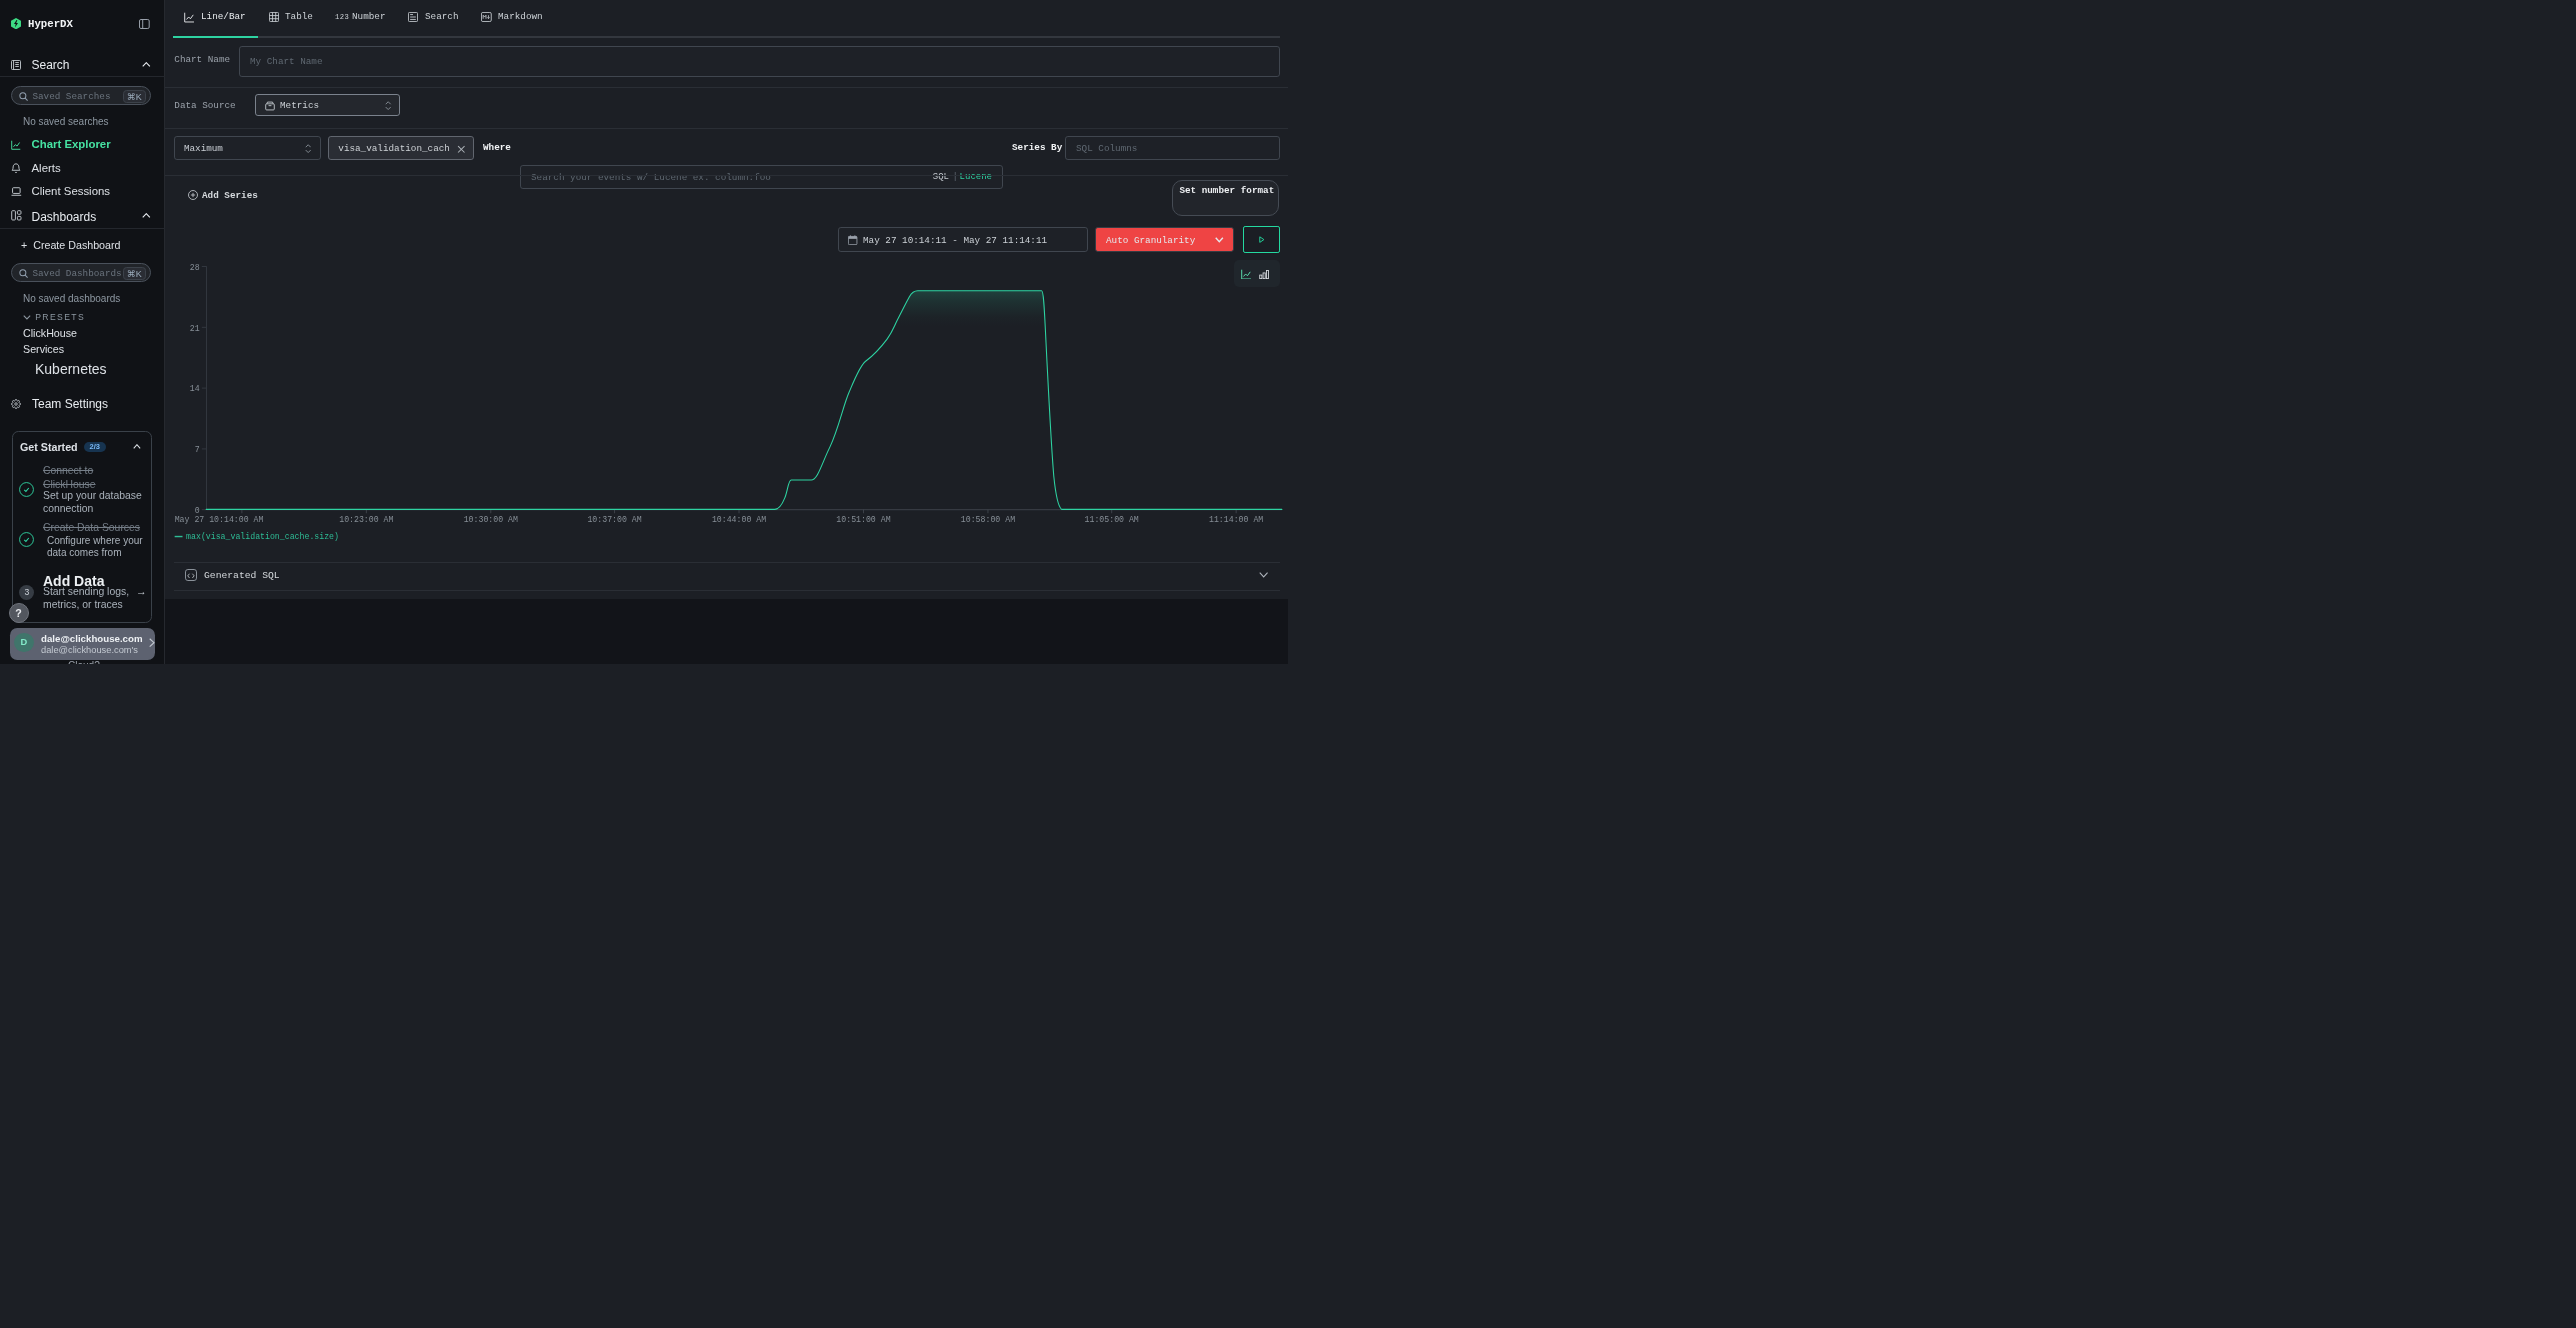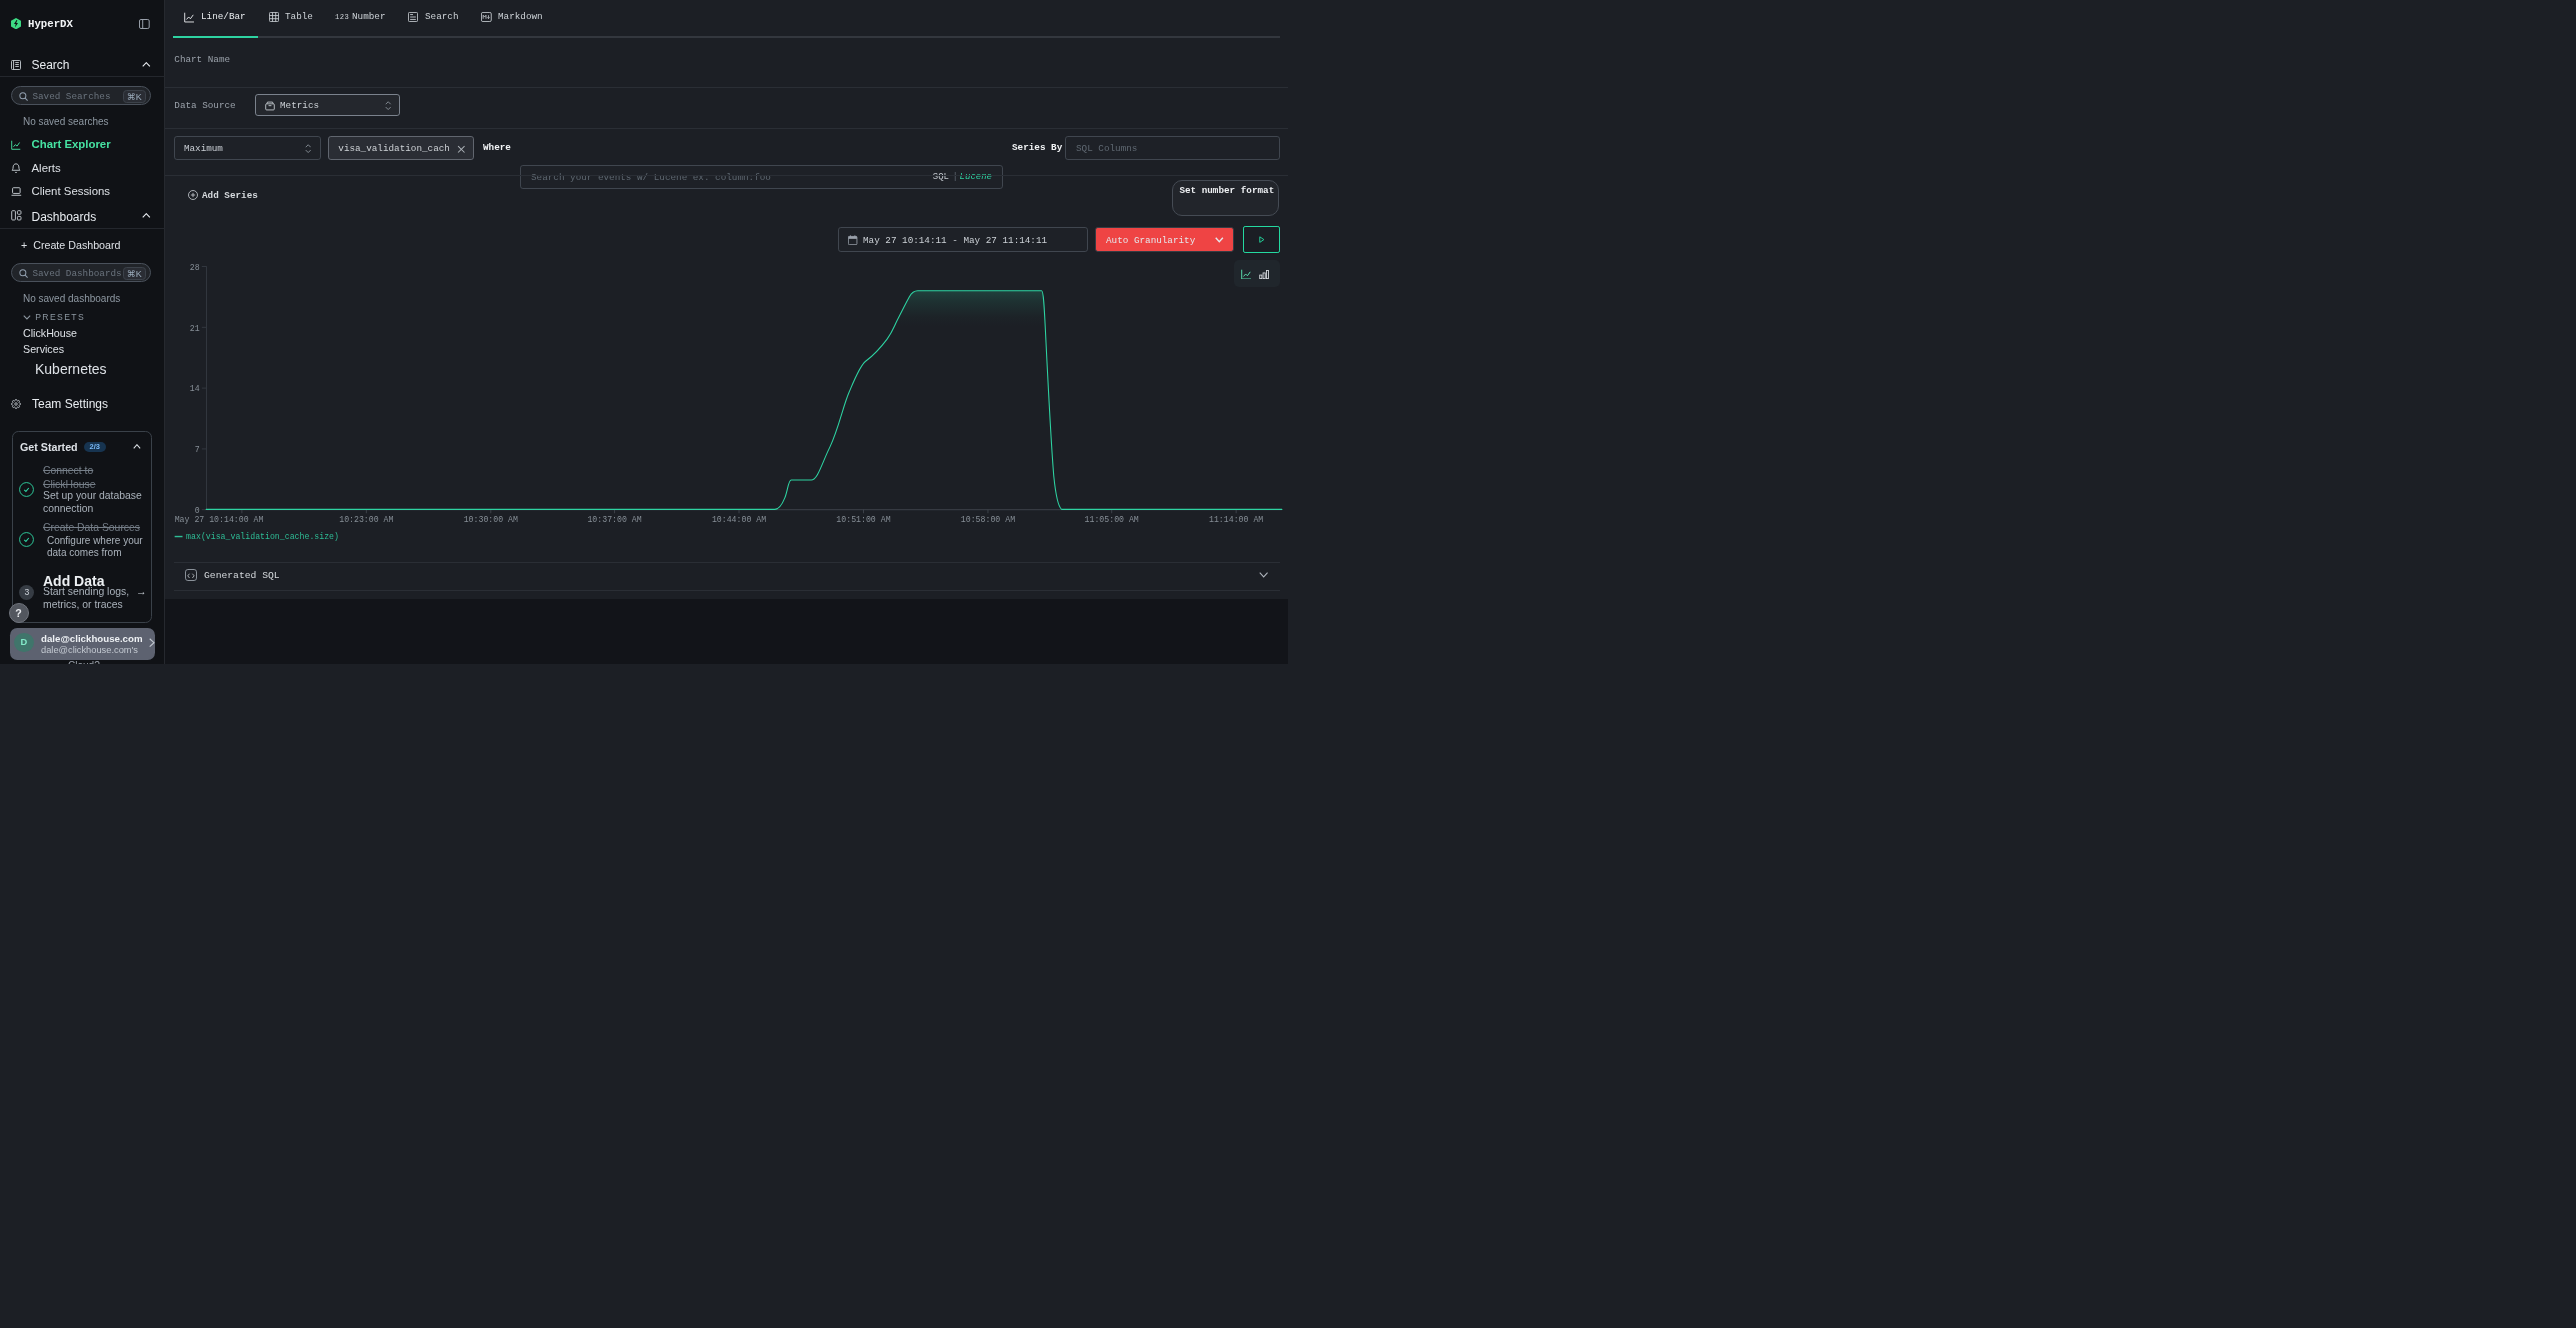--- a/index.html
+++ b/index.html
@@ -172,20 +172,23 @@
   </svg>
   <div class="abs mono" style="left:260px;top:11.4px;font-size:9.3px;color:#cdd2d7;">Search</div>
   <svg class="abs" style="left:316px;top:12px" width="10.7" height="10" viewBox="0 0 15 14" fill="none" stroke="#cdd2d7" stroke-width="1.2">
     <rect x="0.6" y="0.6" width="13.8" height="12.8" rx="2"></rect>
     <path d="M3 9.5 V4.5 L5 7 L7 4.5 V9.5" stroke-width="1.1"></path>
     <path d="M10.5 4.5 V9 M8.8 7.5 L10.5 9.3 L12.2 7.5" stroke-width="1.1"></path>
   </svg>
   <div class="abs mono" style="left:333px;top:11.4px;font-size:9.3px;color:#cdd2d7;">Markdown</div>
 
   <div class="lbl" style="left:9.3px;top:54px;">Chart Name</div>
+  <div class="inbox" style="left:74px;top:46px;width:1041px;height:31px;">
+    <div class="abs phm" style="left:10px;top:9.3px;">My Chart Name</div>
+  </div>
   <div class="mdiv" style="left:0px;top:87px;width:1123px;"></div>
 
   <div class="lbl" style="left:9.3px;top:100px;">Data Source</div>
   <div class="inbox" style="left:90px;top:94px;width:145px;height:22px;border-color:#7b828d;background:#24272d;">
     <svg class="abs" style="left:8.6px;top:5.7px" width="10" height="10" viewBox="0 0 14 14" fill="none" stroke="#cdd2d7" stroke-width="1.2">
       <rect x="1" y="4" width="12" height="8.5" rx="1.3"></rect>
         <path d="M2.5 4 L3.5 1.5 L10.5 1.5 L11.5 4"></path>
         <line x1="5" y1="6.5" x2="9" y2="6.5"></line>
     </svg>
     <div class="abs mono" style="left:24px;top:5px;font-size:9.3px;color:#cdd2d7;">Metrics</div>
@@ -208,21 +211,21 @@
     <svg class="abs" style="right:7.2px;top:7.9px" width="8.6" height="8.6" viewBox="0 0 12 12" stroke="#aeb4ba" stroke-width="1.4">
         <line x1="1.5" y1="1.5" x2="10.5" y2="10.5"></line>
         <line x1="10.5" y1="1.5" x2="1.5" y2="10.5"></line>
       </svg>
   </div>
   <div class="abs mono" style="left:318px;top:142px;font-size:9.3px;color:#f1f3f5;font-weight:bold;">Where</div>
   <div class="inbox" style="left:355px;top:136px;width:483px;height:24px;margin-top:29px;">
     <div class="abs phm" style="left:10px;top:6.4px;">Search your events w/ Lucene ex. column:foo</div>
     <div class="abs mono" style="right:53px;top:6.4px;font-size:9px;color:#c3c8ce;">SQL</div>
     <div class="abs mono" style="right:44px;top:6.4px;font-size:9px;color:#5f6871;">|</div>
-    <div class="abs mono" style="right:10px;top:6.4px;font-size:9px;color:#2ed3a2;font-style:italic;">Lucene</div>
+    <div class="abs mono" style="right:10px;top:6.4px;font-size:9px;color:#2ed3a2;">Lucene</div>
   </div>
   <div class="abs mono" style="left:847px;top:142px;font-size:9.3px;color:#f1f3f5;font-weight:bold;">Series By</div>
   <div class="inbox" style="left:900px;top:136px;width:215px;height:24px;">
     <div class="abs phm" style="left:10px;top:6.4px;">SQL Columns</div>
   </div>
   <div class="mdiv" style="left:0px;top:175px;width:1123px;"></div>
 
   <svg class="abs" style="left:23px;top:190px" width="10" height="10" viewBox="0 0 14 14" fill="none" stroke="#c3c8ce" stroke-width="1.2">
     <circle cx="7" cy="7" r="6.3"></circle>
       <line x1="7" y1="4" x2="7" y2="10"></line>

